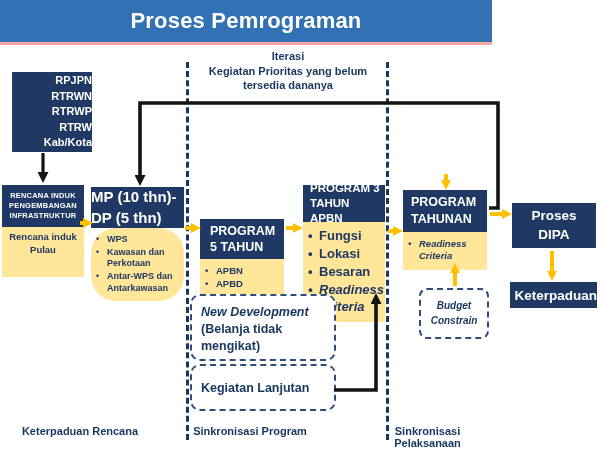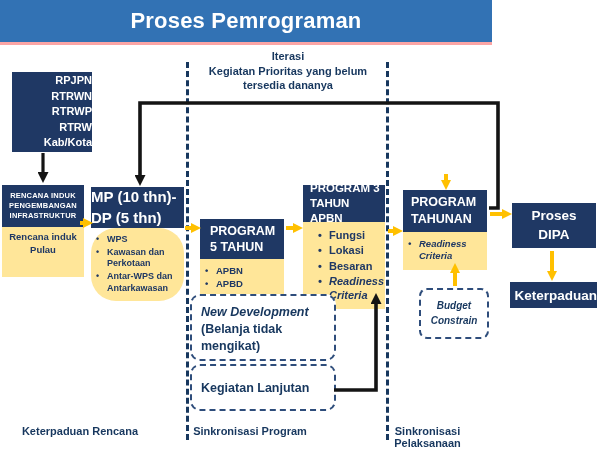--- a/index.html
+++ b/index.html
@@ -42,21 +42,21 @@
   #mp{left:91px;top:187px;width:93px;}
   #mp .head{height:41px;font-size:15px;line-height:1.35;}
   #mp ul.ybody{font-size:9px;min-height:54px;border-radius:25px;}
 
   #p5{left:200px;top:187px;width:84px;margin-top:32px;}
   #p5 .head{height:40px;font-size:12.5px;padding:0 8px 0 10px;line-height:1.3;}
   #p5 ul.ybody{font-size:9.5px;min-height:45px;}
 
   #p3{left:303px;top:185px;width:82px;}
   #p3 .head{height:37px;font-size:11.5px;padding:0 4px 0 7px;line-height:1.3;}
-  #p3 ul.ybody{font-size:11px;min-height:56px;padding-left:10px;}
+  #p3 ul.ybody{font-size:13px;min-height:56px;}
 
   #pt{left:403px;top:190px;width:84px;}
   #pt .head{height:42px;font-size:12.5px;padding:0 4px 0 8px;line-height:1.35;}
   #pt ul.ybody{font-size:9.5px;min-height:18px;}
 
   
   .dashbox{position:absolute;border:2px dashed #2e4d7b;border-radius:9px;background:#fff;color:#17375e;font-weight:bold;}
   #direktif{left:398px;top:106px;width:95px;height:66px;}
   #direktif ul{list-style:none;margin:0;padding:5px 2px 0 5px;font-size:9.5px;line-height:1.25;}
   #direktif li{position:relative;padding-left:9px;margin-bottom:1px;}

